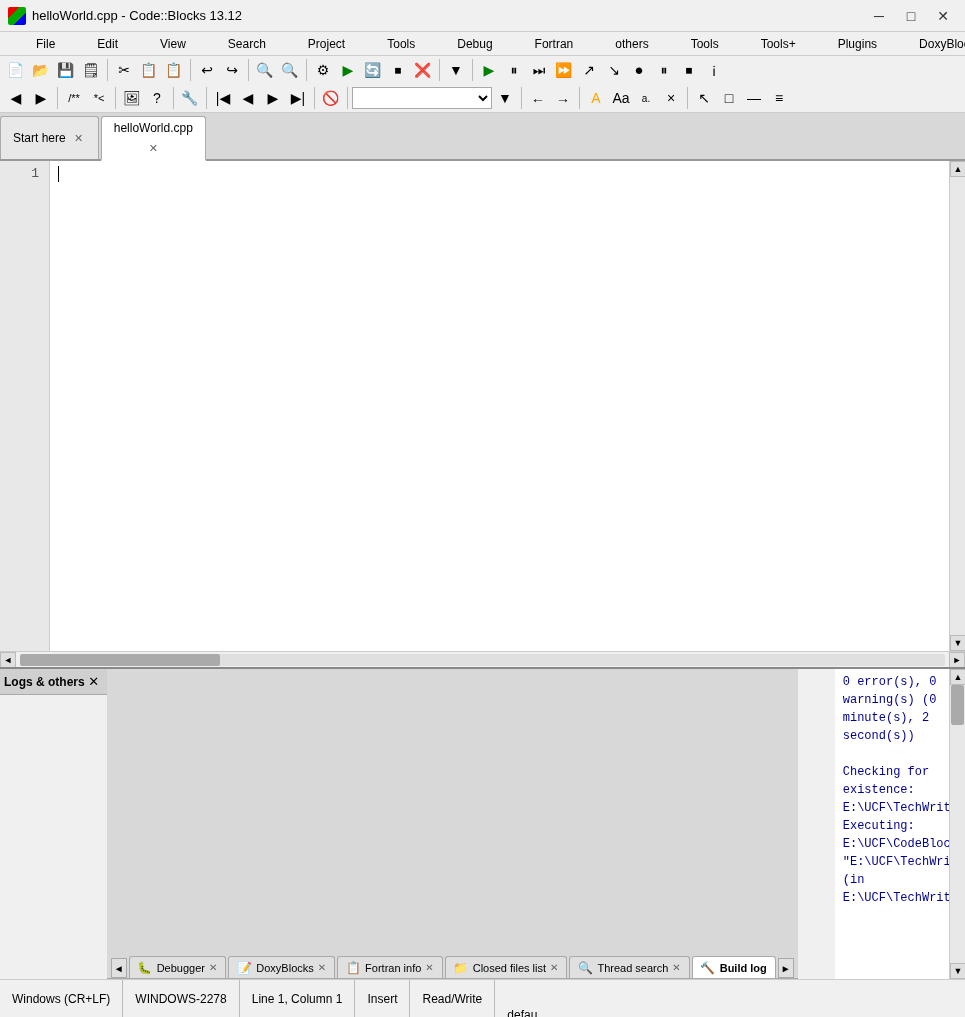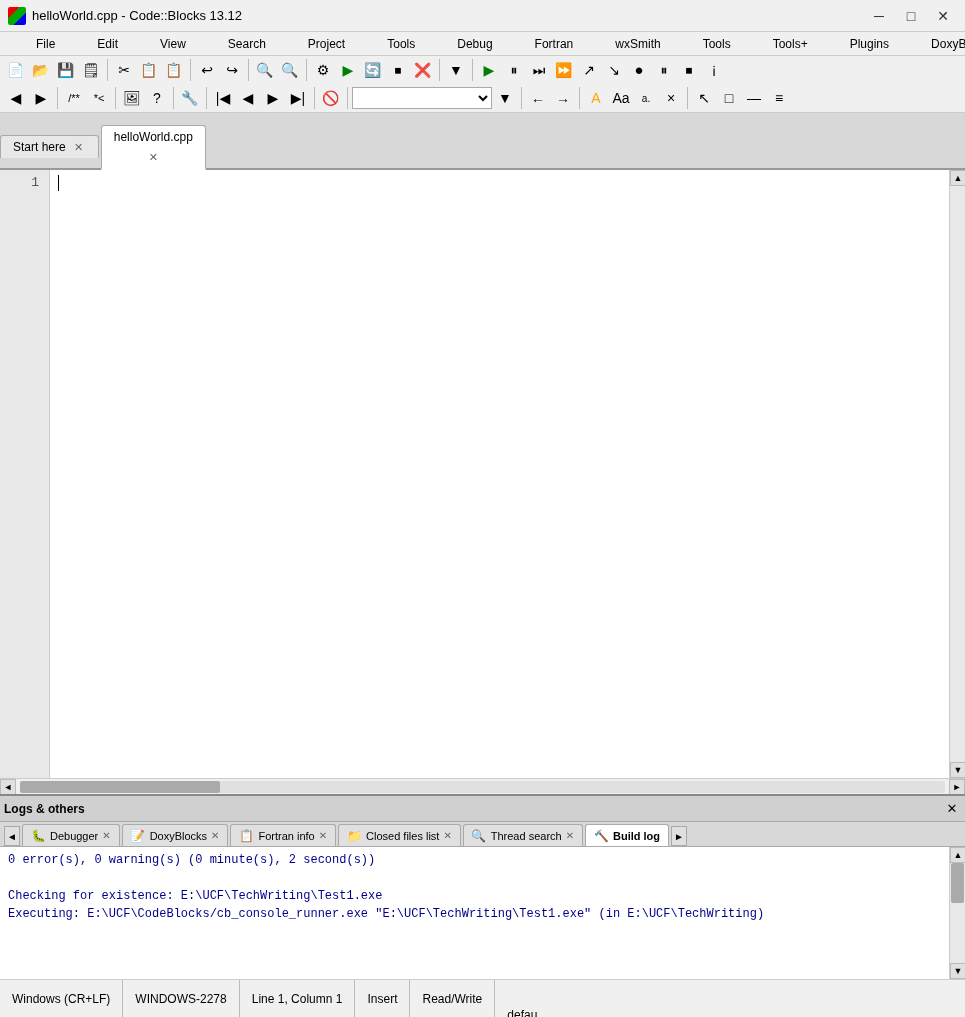--- a/index.html
+++ b/index.html
@@ -112,22 +112,21 @@
       border: 1px solid #aaa;
       background: white;
     }
 
     
     .tab-bar {
       display: flex;
       background: #d8d8d8;
       border-bottom: 2px solid #999;
       flex-shrink: 0;
-      padding-top: 12px;
-      align-items: center;
+      padding-top: 3px;
     }
     .tab {
       display: flex;
       align-items: center;
       padding: 4px 12px;
       border: 1px solid #aaa;
       border-bottom: none;
       background: #e8e8e8;
       cursor: pointer;
       font-size: 12px;
@@ -237,22 +236,22 @@
       cursor: pointer;
       flex-shrink: 0;
     }
 
     
     .bottom-panel {
       flex-shrink: 0;
       background: #f0f0f0;
       border-top: 2px solid #888;
       display: flex;
-      flex-direction: column;
-      height: 185px;
+      flex-direction: row;
+      height: 312px;
     }
     .panel-header {
       display: flex;
       align-items: center;
       background: #d0d0d0;
       border-bottom: 1px solid #aaa;
       padding: 0 4px;
       height: 26px;
       flex-shrink: 0;
     }
@@ -325,20 +324,21 @@
       color: #00008b;
       position: relative;
     }
     .panel-content-text {
       line-height: 18px;
     }
     .panel-content-row {
       display: flex;
       flex: 1;
       overflow: hidden;
+      margin-left: 37px;
     }
     .panel-v-scroll {
       width: 16px;
       background: #f0f0f0;
       border-left: 1px solid #ccc;
       flex-shrink: 0;
       display: flex;
       flex-direction: column;
     }
     .v-scroll-up, .v-scroll-down {
@@ -403,21 +403,21 @@
 
 <div class="menu-bar">
   <div class="menu-item">File</div>
   <div class="menu-item">Edit</div>
   <div class="menu-item">View</div>
   <div class="menu-item">Search</div>
   <div class="menu-item">Project</div>
   <div class="menu-item">Tools</div>
   <div class="menu-item">Debug</div>
   <div class="menu-item">Fortran</div>
-  <div class="menu-item">wxSmith</div>
+  <div class="menu-item">others</div>
   <div class="menu-item">Tools</div>
   <div class="menu-item">Tools+</div>
   <div class="menu-item">Plugins</div>
   <div class="menu-item">DoxyBlocks</div>
   <div class="menu-item">Settings</div>
   <div class="menu-item">Help</div>
 </div>
 
 <div class="toolbar-area">
 

